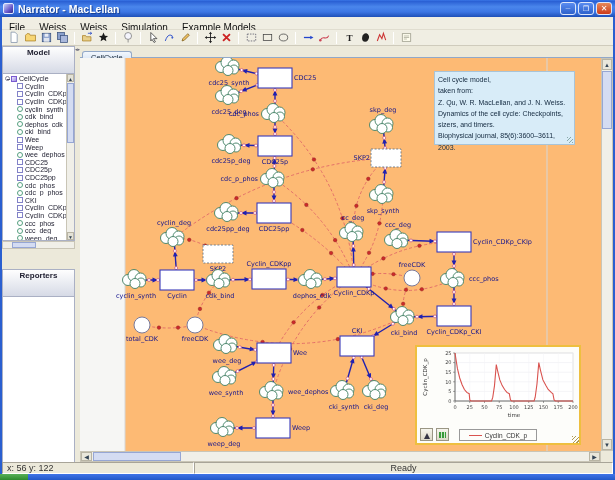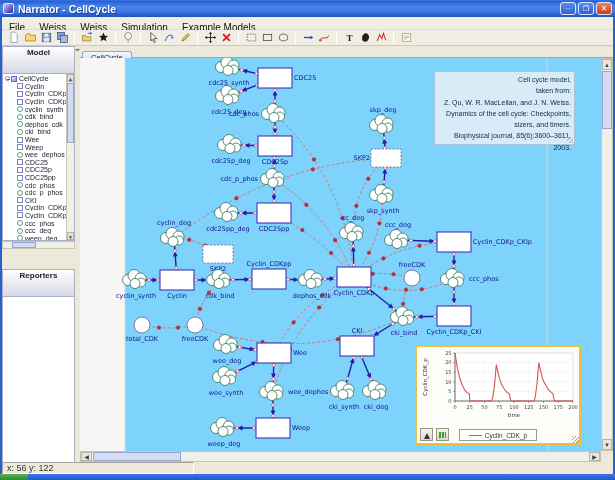--- a/index.html
+++ b/index.html
@@ -55,21 +55,21 @@
   .tree-hscroll .sthumb{position:absolute;left:9px;top:0;width:24px;height:6px;background:#d4dcf2;border:1px solid #96a6d4;}
   .reporters{height:216px;background:#fff;border:1px solid #aab0c4;border-top:none;}
   .splitter{position:absolute;left:73px;top:0;width:5px;height:416px;background:#ece9da;font-size:5px;
     color:#667;text-align:center;line-height:6px;}
   
   .canvas-wrap{position:absolute;left:78px;top:0;width:533px;height:416px;}
   .tabbar{height:12px;border-bottom:1px solid #92a8c8;padding-left:2px;}
   .tab{display:inline-block;height:12px;padding:0 8px;font-size:7.5px;line-height:12px;color:#123;
     background:linear-gradient(#f2f7fd,#cfdef2);border:1px solid #92a8c8;border-bottom:none;
     border-radius:3px 3px 0 0;}
-  .canvas{position:absolute;left:0;top:12px;width:521px;height:393px;background:#7dd3fc;overflow:hidden;text-align:right;}
+  .canvas{position:absolute;left:0;top:12px;width:521px;height:393px;background:#fdba74;overflow:hidden;}
   #diagram{position:absolute;left:0;top:0;}
   .note{position:absolute;left:354px;top:13px;width:141px;height:74px;background:#d8ecf8;
     border:1px solid #a8c4d8;padding:2px 3px;font-size:7px;line-height:11.3px;color:#13293f;}
   .note::after{content:"";position:absolute;right:1px;bottom:1px;width:6px;height:6px;
     background:repeating-linear-gradient(135deg,#8aa,#8aa 1px,transparent 1px,transparent 2.5px);}
   
   .inset{position:absolute;left:335px;top:287px;width:166px;height:100px;border:2px solid #eebf3f;
     background:#fdfdfa;}
   .inset-legend{position:absolute;left:42px;top:82px;width:78px;height:12px;border:1px solid #999;
     background:#fdfdfa;display:flex;align-items:center;justify-content:center;font-size:6.5px;color:#333;gap:3px;}
@@ -105,21 +105,21 @@
     background:linear-gradient(#3f74e8,#2258c8);}
   .taskbar .start{position:absolute;left:0;top:0;width:28px;height:6px;background:linear-gradient(#58b058,#2e8a2e);}
 </style>
 </head>
 <body>
 
 <div class="app">
 
   <div class="titlebar">
     <span class="title-icon"></span>
-    <span class="title-text">Narrator - CellCycle</span>
+    <span class="title-text">Narrator - MacLellan</span>
     <span class="win-buttons">
       <span class="wbtn min"></span>
       <span class="wbtn restore"></span>
       <span class="wbtn close"></span>
     </span>
   </div>
   <div class="side-border" style="left:0;"></div>
   <div class="side-border" style="right:0;"></div>
 
   <div class="menubar">
@@ -866,17 +866,18 @@
       <div class="hscroll">
         <div class="sarrow" style="left:0;">◀</div>
         <div class="sthumb"></div>
         <div class="sarrow right">▶</div>
       </div>
     </div>
   </div>
 
   <div class="statusbar">
     <span class="scell c1">x: 56 y: 122</span>
+    <span class="scell c2">Ready</span>
   </div>
   <div class="taskbar">
     <div class="start"></div>
   </div>
 </div>
 
 </body></html>

